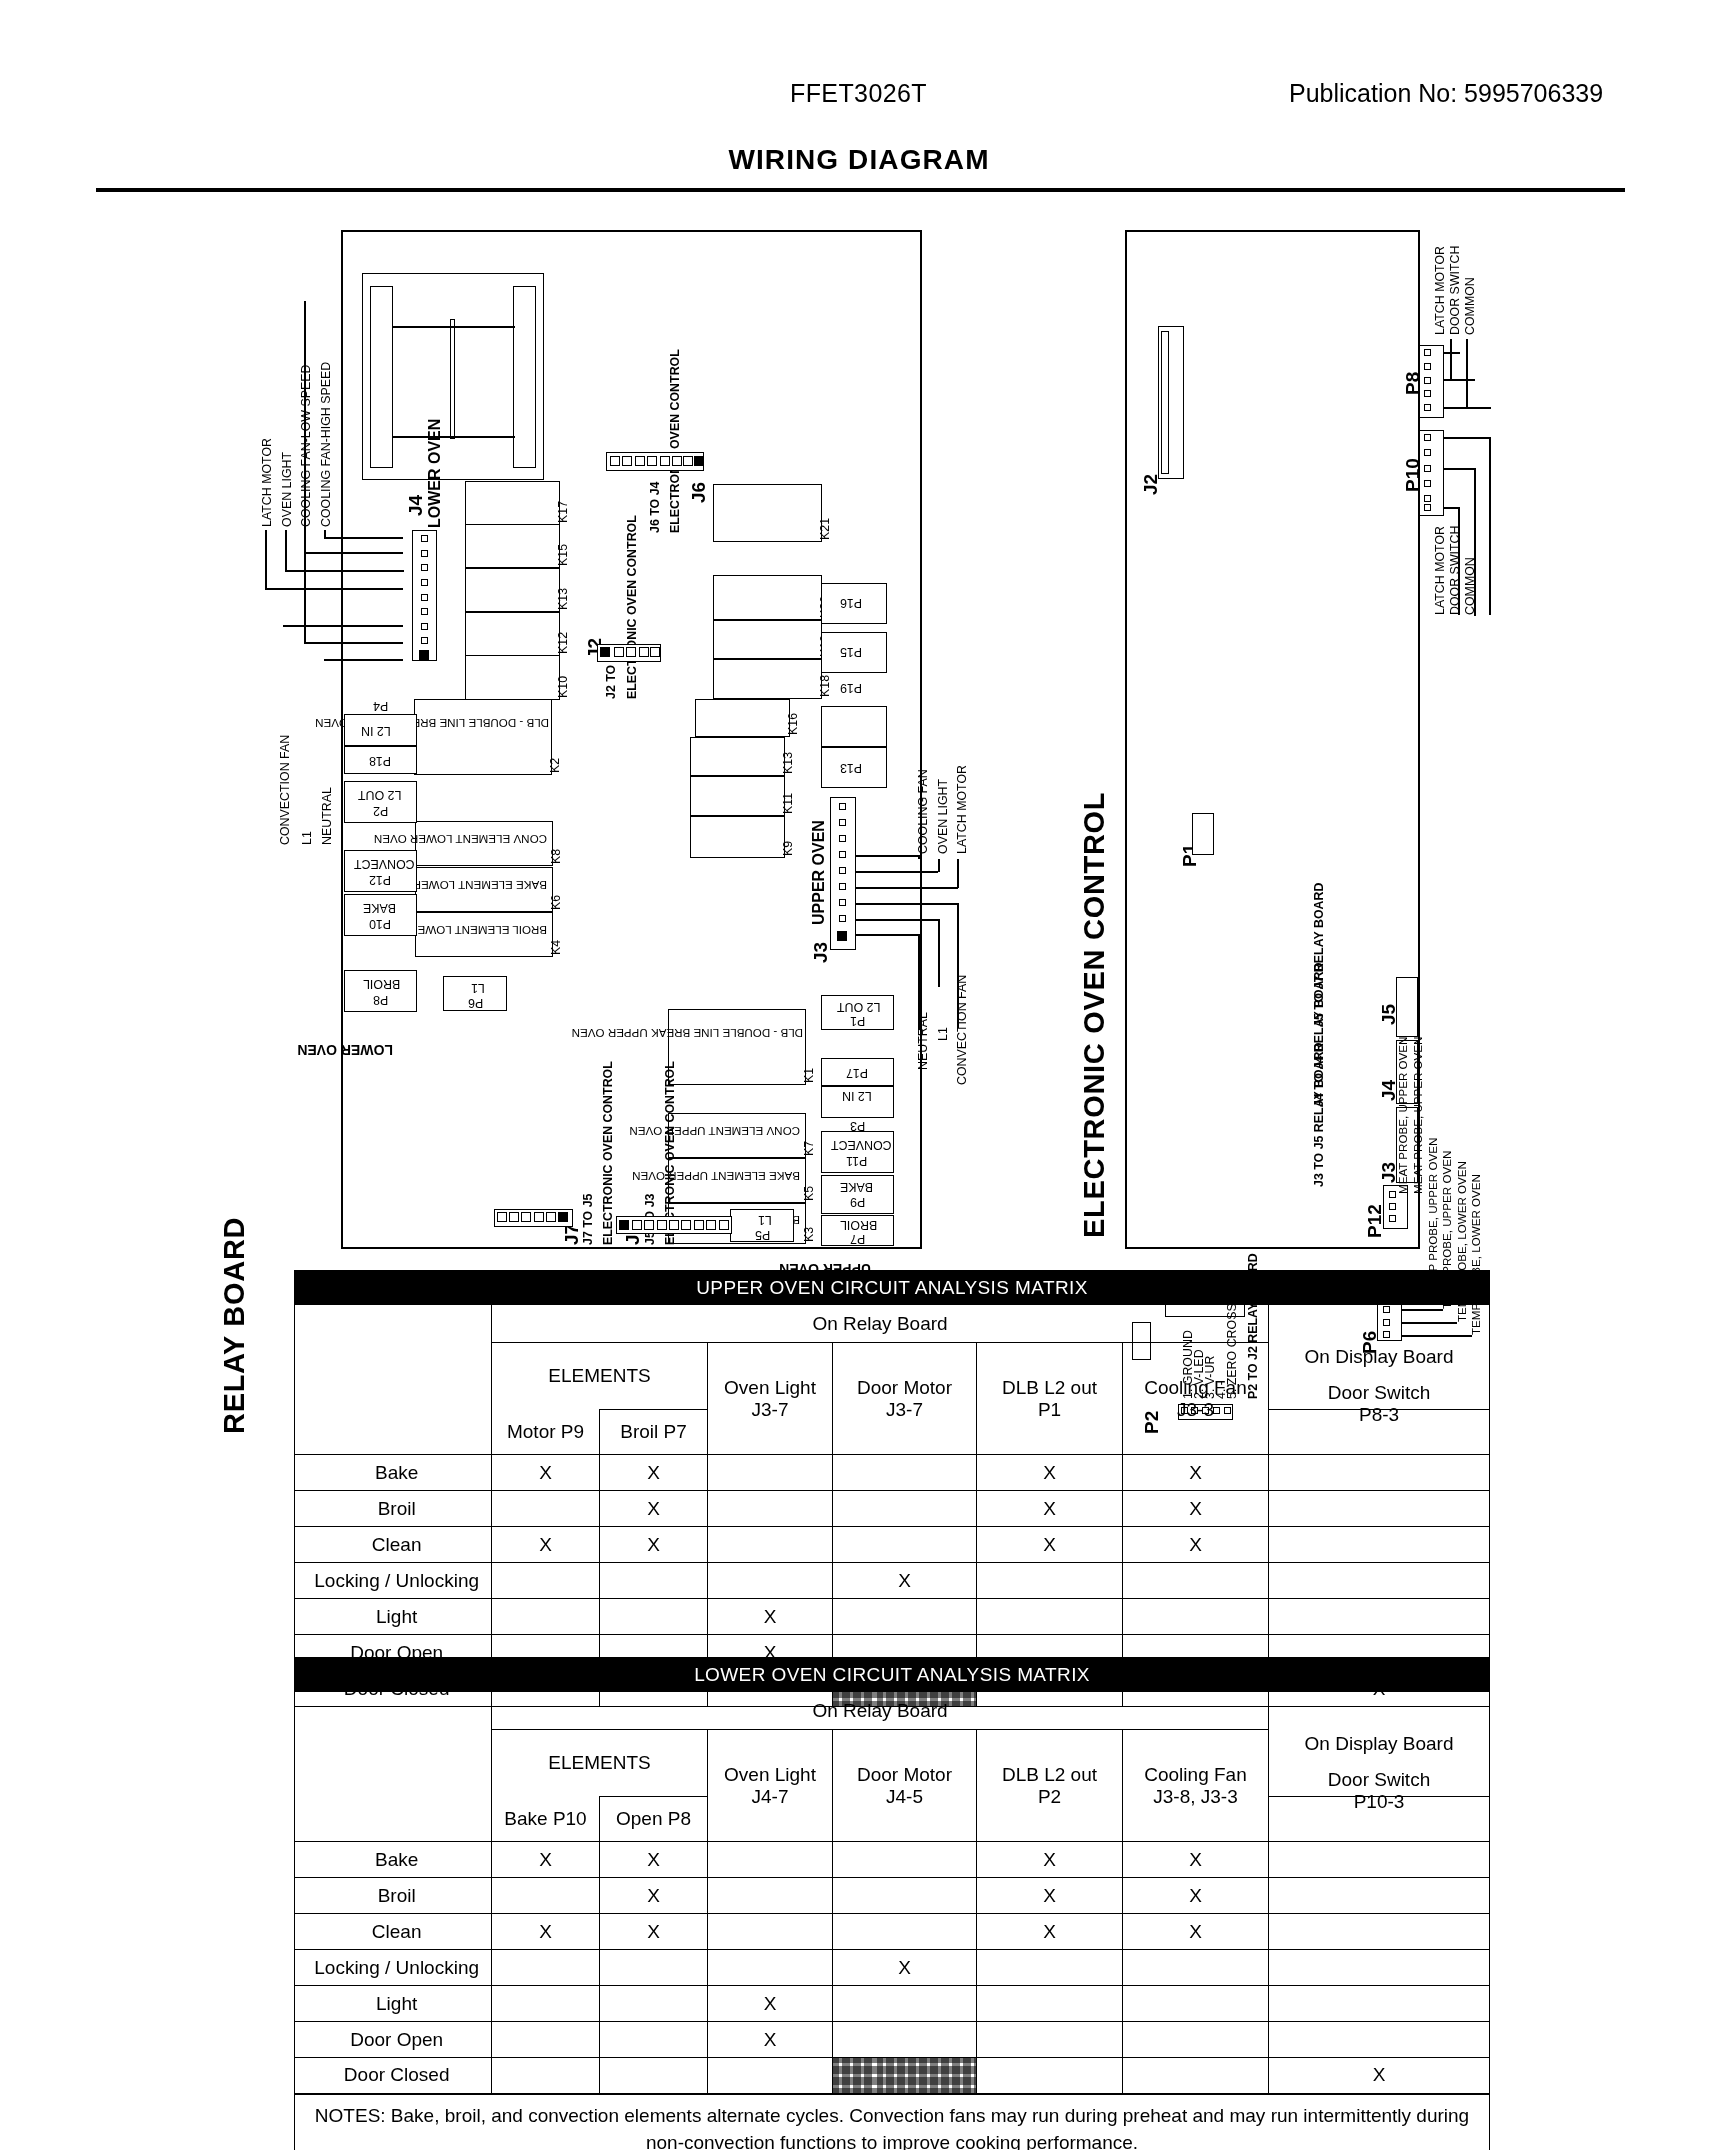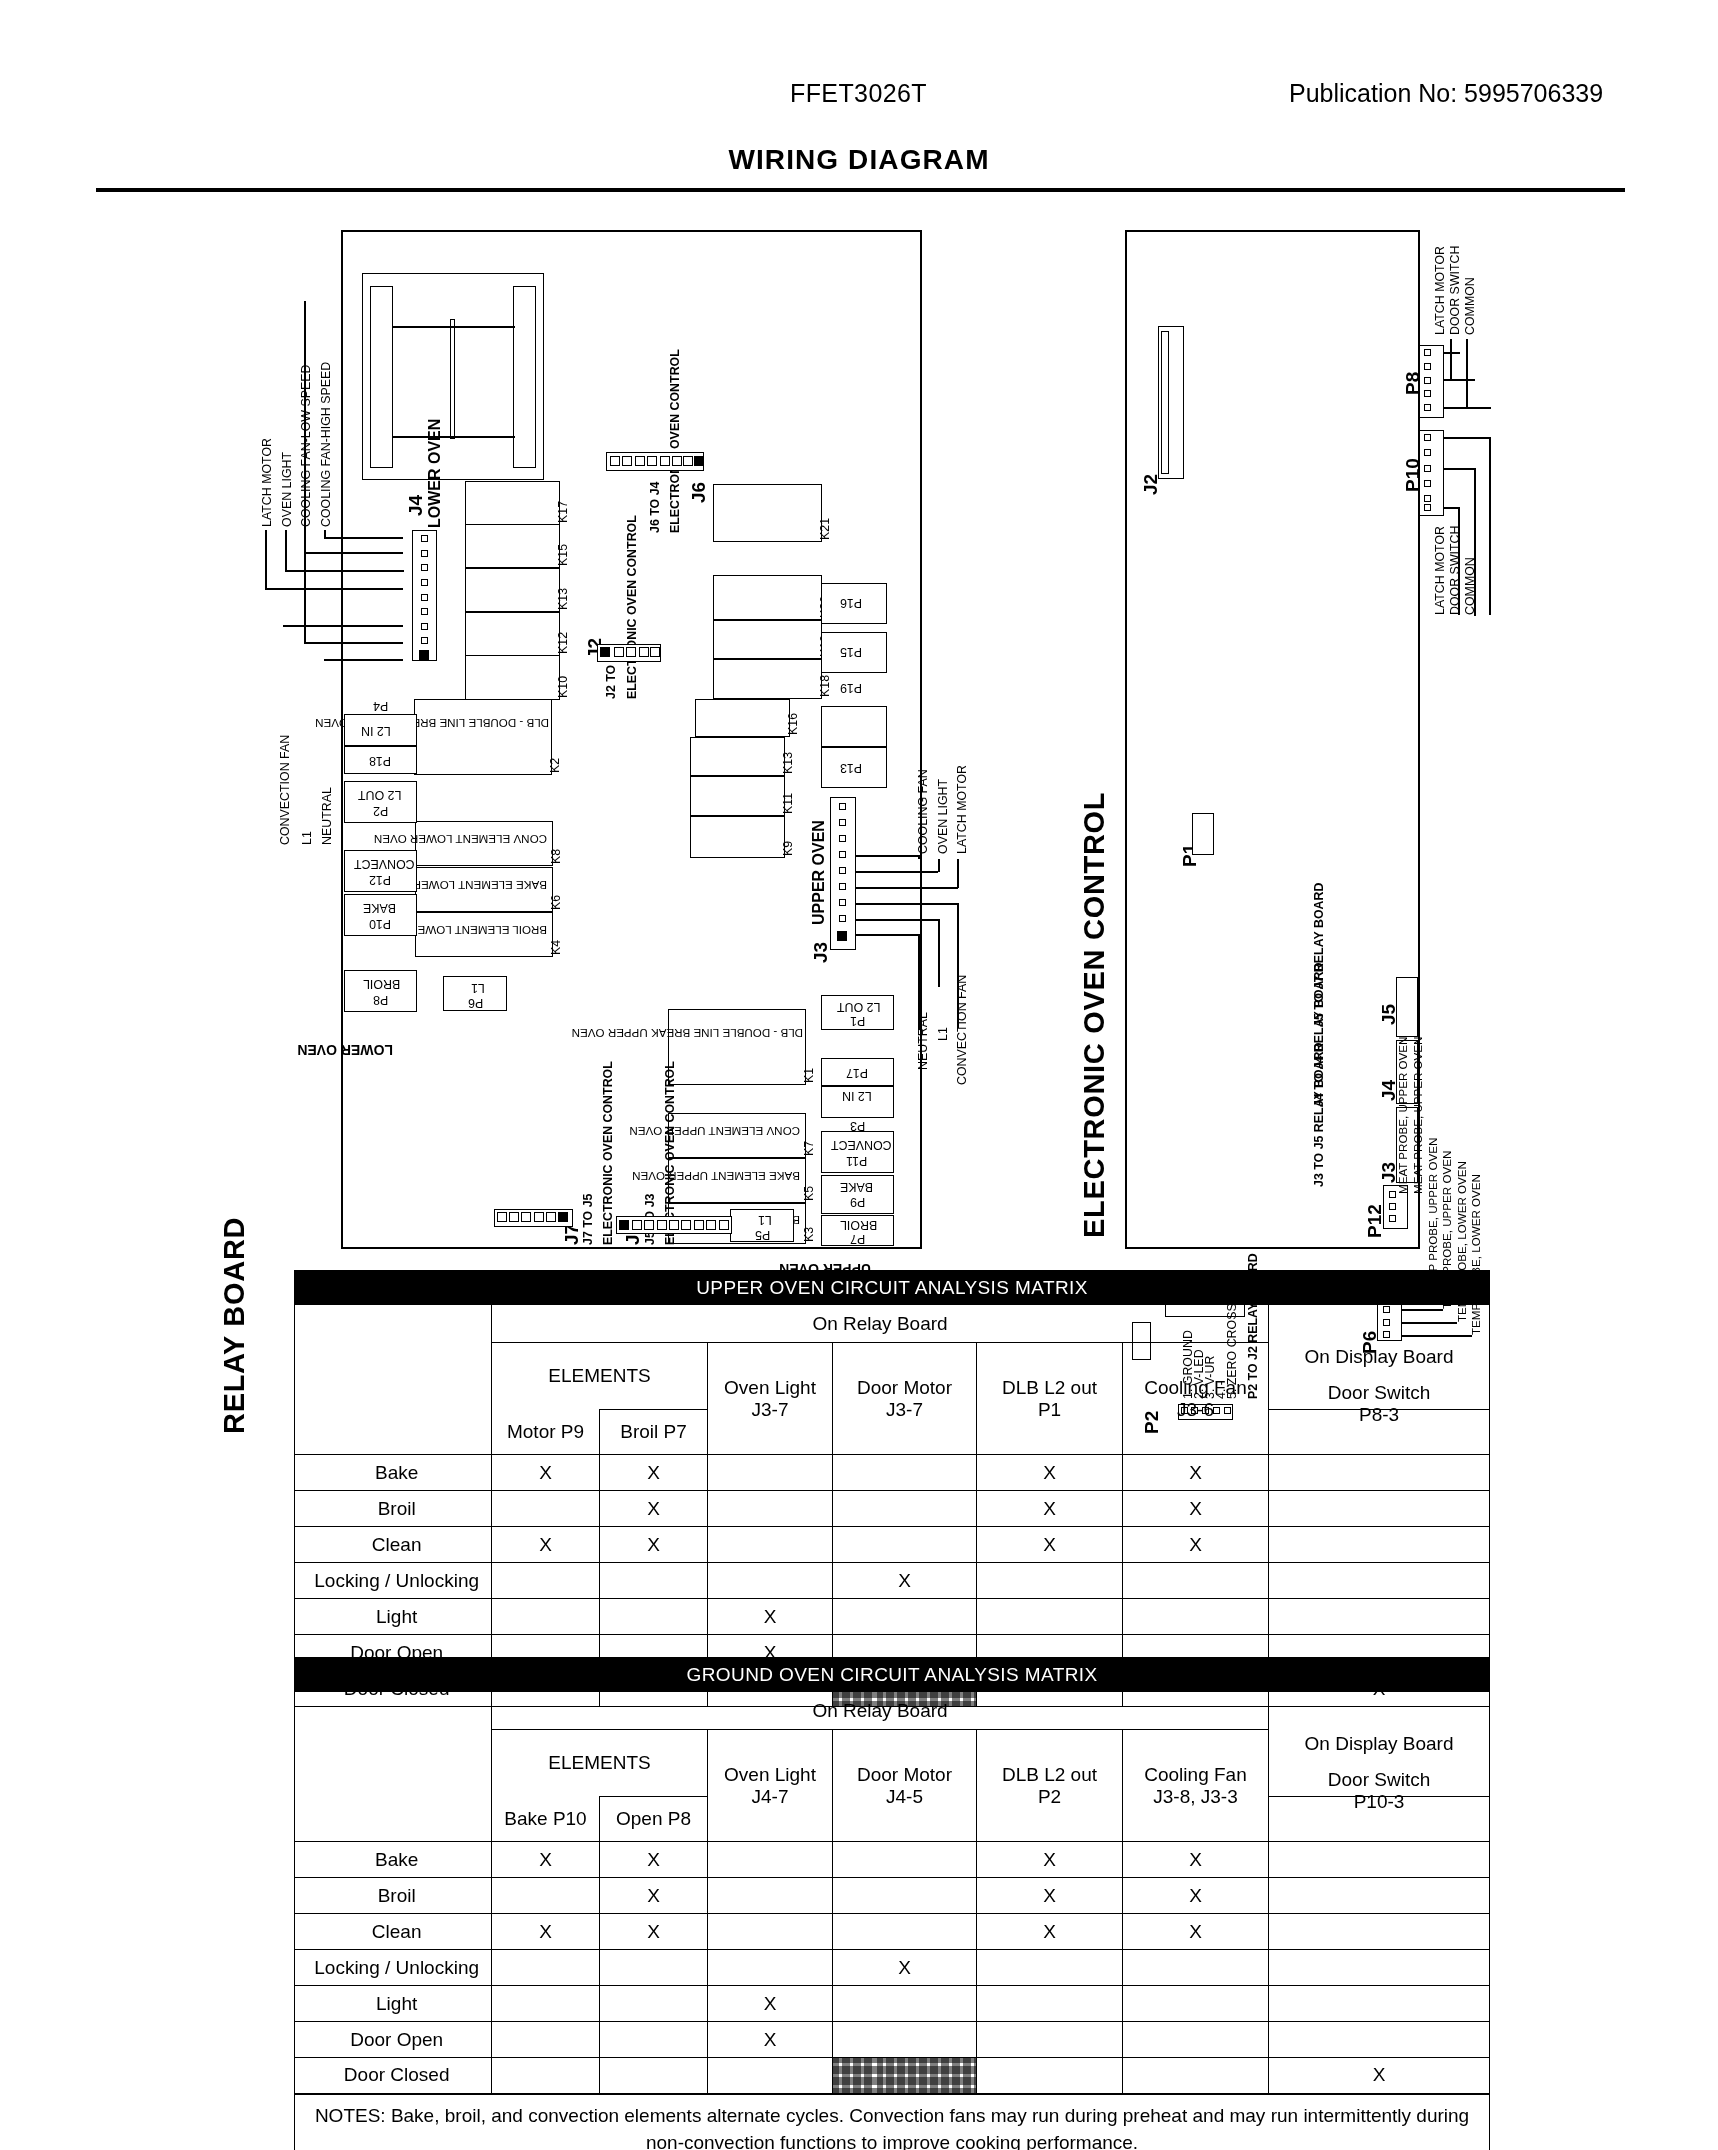--- a/index.html
+++ b/index.html
@@ -461,21 +461,21 @@
       <td rowspan="2">
         <div>Door Motor</div>
         <div>J3-7</div>
       </td>
       <td rowspan="2">
         <div>DLB L2 out</div>
         <div>P1</div>
       </td>
       <td rowspan="2">
         <div>Cooling Fan</div>
-        <div>J3-6</div>
+        <div>J3-3</div>
       </td>
     </tr>
     <tr style="height:39px;">
       <td style="border-top:none;">Motor P9</td>
       <td>Broil P7</td>
       <td rowspan="1">
         <div style="position:relative;top:-28px;">Door Switch</div>
         <div style="position:relative;top:-28px;">P8-3</div>
       </td>
     </tr>
@@ -560,21 +560,21 @@
       <col style="width:108px">
       <col style="width:108px">
     <col style="width:125px">
       <col style="width:144px">
       <col style="width:146px">
     <col style="width:146px">
       <col style="width:221px">
   </colgroup>
   <tbody>
     <tr>
-        <td class="mtitle" colspan="8">GROUND OVEN CIRCUIT ANALYSIS MATRIX</td>
+        <td class="mtitle" colspan="8">LOWER OVEN CIRCUIT ANALYSIS MATRIX</td>
       </tr>
     <tr style="height:38px;">
       <td rowspan="3"></td>
       <td colspan="6">On Relay Board</td>
       <td rowspan="2">On Display Board</td>
     </tr>
     <tr style="height:67px;">
       <td colspan="2" style="border-bottom:none;">ELEMENTS</td>
       <td rowspan="2">
         <div>Oven Light</div>

